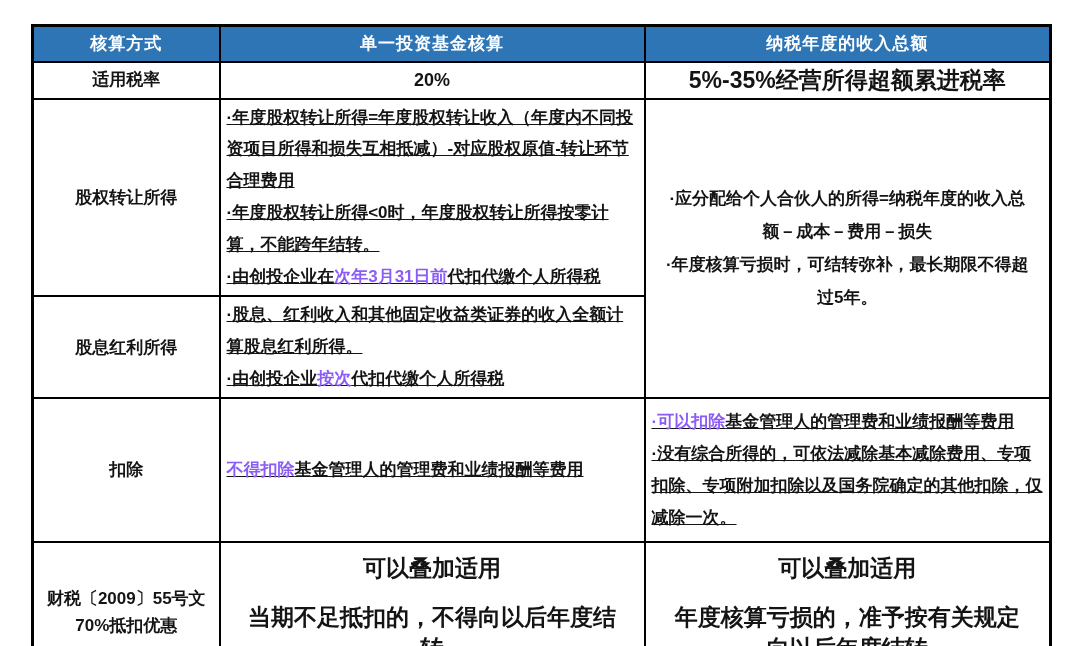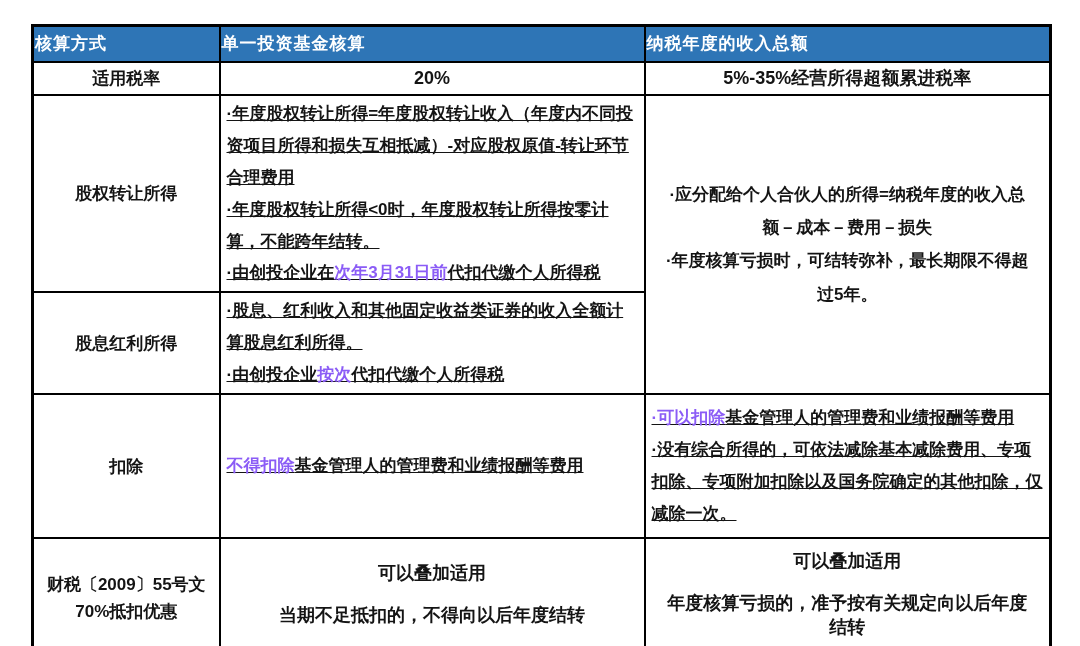--- a/index.html
+++ b/index.html
@@ -31,33 +31,33 @@
     vertical-align: middle;
     box-sizing: border-box;
   }
   col.c1 { width: 187px; }
   col.c2 { width: 425px; }
   col.c3 { width: 406px; }
 
   .hdr {
     background: #2E75B6;
     color: #ffffff;
-    text-align: left;
+    text-align: center;
     font-size: 17px;
     letter-spacing: 1px;
   }
   .label {
     text-align: center;
     font-size: 17px;
     line-height: 1.6;
     padding: 2px 4px;
   }
   .center-cell {
     text-align: center;
-    font-size: 18px;
+    font-size: 23px;
     padding: 2px 6px;
   }
   .bullets {
     font-size: 17px;
     line-height: 1.88;
     text-align: left;
     padding: 2px 4px 2px 6px;
     text-decoration: underline;
   }
   .bullets p { margin: 0; }

